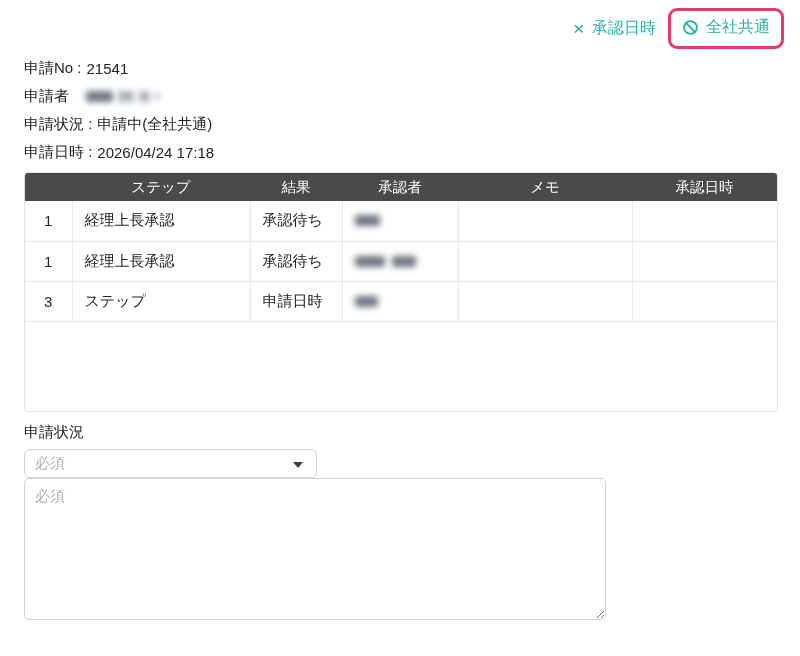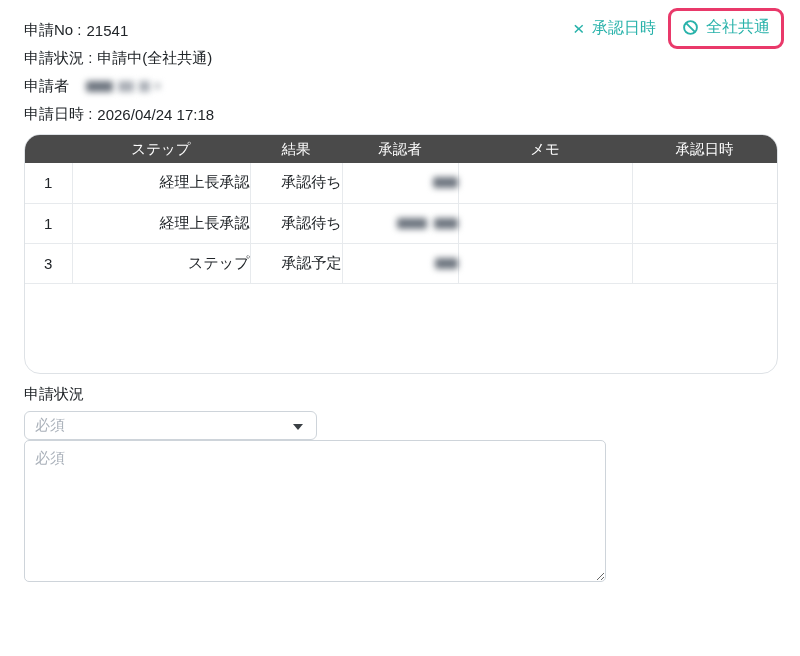--- a/index.html
+++ b/index.html
@@ -41,21 +41,21 @@
   .highlight-wrap {
     border: 3px solid #e9396a;
     border-radius: 9px;
     padding: 6px 11px;
     background: #ffffff;
   }
   .block-icon-svg { display: block; }
 
   
   .main { padding: 0 22px 0 24px; }
-  .info-section { padding-top: 22px; }
+  .info-section { padding-top: 60px; }
   .info-line {
     font-size: 15px;
     margin-bottom: 12px;
     height: 16px;
     display: flex;
     align-items: center;
     gap: 5px;
   }
 
   
@@ -71,21 +71,21 @@
   .blob.dot { width: 5px; height: 6px; }
   .applicant-blobs { display: inline-flex; align-items: center; gap: 5px; margin-left: 12px; }
   .name-blobs { display: inline-flex; align-items: center; gap: 7px; }
 
   
   .table-wrap {
     margin-top: 9px;
     width: 754px;
     height: 240px;
     border: 1px solid #dee2e6;
-    border-radius: 16px;
+    border-radius: 4px;
     overflow: hidden;
     background: #fff;
   }
   table {
     width: 100%;
     border-collapse: collapse;
     table-layout: fixed;
   }
   col.c-no   { width: 47px; }
   col.c-step { width: 178px; }
@@ -102,21 +102,20 @@
     text-align: center;
     padding: 0;
   }
   tbody td {
     height: 40px;
     border: 1px solid #e7eaed;
     font-size: 15px;
     padding: 0 0 0 12px;
     background: #fff;
     vertical-align: middle;
-    text-align: right;
   }
   tbody tr td:first-child {
     text-align: center;
     padding: 0;
   }
   tbody tr:first-child td { border-top: none; }
   tbody td:first-child { border-left: none; }
   tbody td:last-child { border-right: none; }
 
   
@@ -187,31 +186,31 @@
 </div>
 
 <div class="main">
 
   <div class="info-section">
     <div class="info-line">
       <span>申請No :</span>
       <span>21541</span>
     </div>
     <div class="info-line">
-      <span>申請状況 :</span>
-      <span>申請中(全社共通)</span>
-    </div>
-    <div class="info-line">
       <span>申請者</span>
       <span class="applicant-blobs">
         <span class="blob" style="width:27px"></span>
         <span class="blob light" style="width:16px"></span>
         <span class="blob light" style="width:11px"></span>
         <span class="blob light dot"></span>
       </span>
+    </div>
+    <div class="info-line">
+      <span>申請状況 :</span>
+      <span>申請中(全社共通)</span>
     </div>
     <div class="info-line">
       <span>申請日時 :</span>
       <span>2026/04/24 17:18</span>
     </div>
   </div>
 
   <div class="table-wrap">
     <table>
       <colgroup>
@@ -254,21 +253,21 @@
               <span class="blob" style="width:30px"></span>
               <span class="blob" style="width:24px"></span>
             </span>
           </td>
           <td></td>
           <td></td>
         </tr>
         <tr>
           <td>3</td>
           <td>ステップ</td>
-          <td>承認予定</td>
+          <td>申請日時</td>
           <td>
             <span class="name-blobs">
               <span class="blob" style="width:23px"></span>
             </span>
           </td>
           <td></td>
           <td></td>
         </tr>
       </tbody>
     </table>

